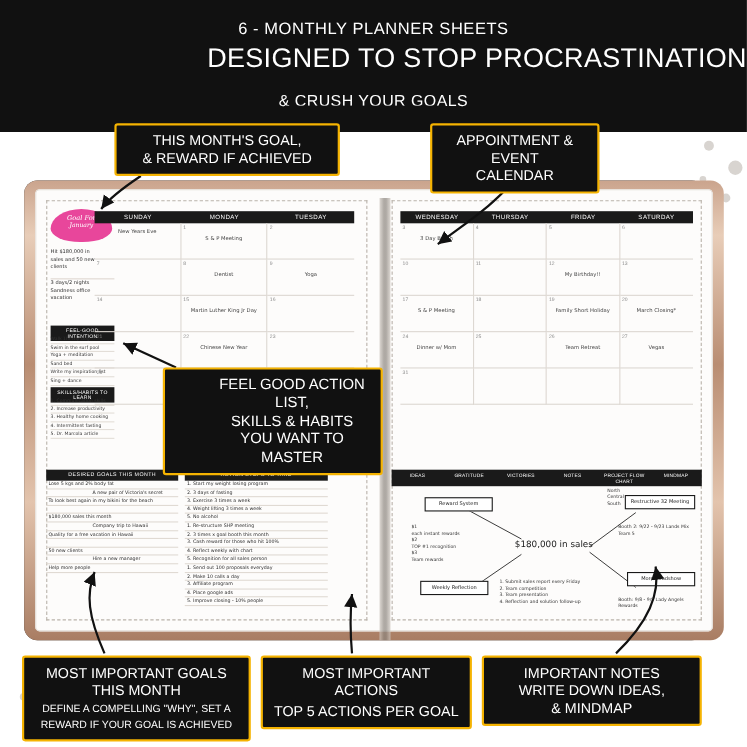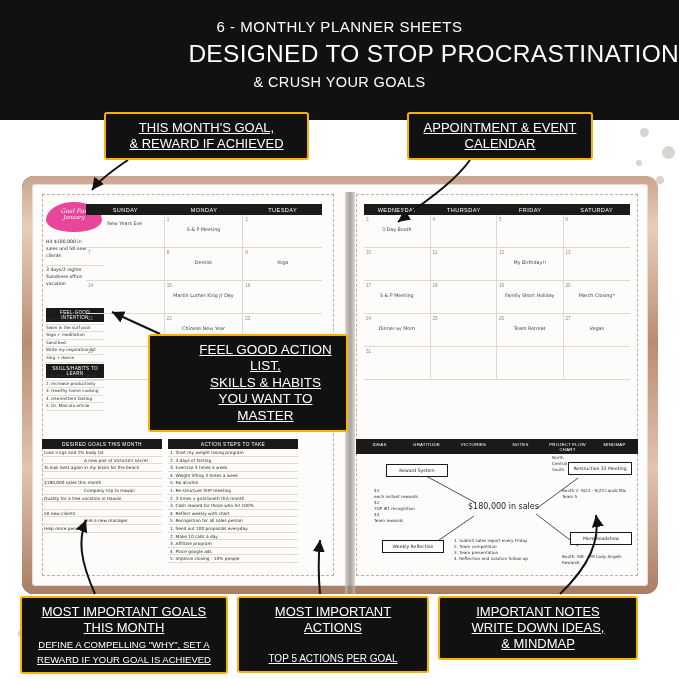--- a/index.html
+++ b/index.html
@@ -31,28 +31,28 @@
   .banner:before{
     content:""; position:absolute; left:0; top:-6px; width:679px; height:18px;
     background:
       radial-gradient(ellipse 50px 10px at 30px 10px,#fff 60%,transparent 62%),
       radial-gradient(ellipse 40px 8px at 240px 12px,#fff 60%,transparent 62%),
       radial-gradient(ellipse 60px 9px at 560px 11px,#fff 60%,transparent 62%);
     opacity:.0;
   }
   .ban-l1 { font-size:15px; letter-spacing:.5px; margin-top:18px; font-weight:400;}
   .ban-l2 { font-size:24.5px; letter-spacing:.3px; margin-top:5px; font-weight:400;text-align:right;}
-  .ban-l3 { font-size:14.5px; letter-spacing:.4px; margin-top:6px;}
+  .ban-l3 { font-size:14.5px; letter-spacing:.4px; margin-top:16px;}
 
   
   .speck { position:absolute; border-radius:50%; background:#d8d4d0; }
 
   
   .book {
-    position:absolute; left:22px; top:176px; width:619px; height:418px;
+    position:absolute; left:22px; top:164px; width:619px; height:418px;
     background:#2a2a2a;
     border-radius:12px;
   }
   .book-gold {
     position:absolute; left:0; top:0; width:636px; height:418px;
     border-radius:12px;
     background:linear-gradient(180deg,#caa48d 0%, #e8cdb8 12%, #b98d72 40%, #e3c4ad 70%, #a97d63 100%);
   }
   .pages {
     position:absolute; left:10px; top:8px; width:616px; height:402px;
@@ -146,33 +146,33 @@
   }
   .mind-note { position:absolute; font-size:4.2px; color:#333; line-height:6px;
     font-family:"DejaVu Sans", sans-serif; }
 
   
   .callout {
     position:absolute; background:#111; color:#fff;
     border:2px solid #f5b301; border-radius:3px;
     text-align:center; padding:6px 8px;
   }
-  .callout .l { display:block; line-height:1.22;text-decoration:underline; }
+  .callout .l { display:block; line-height:1.22; }
   .c1 { left:104px; top:112px; width:205px; }
   .c1 .l { font-size:13px; }
-  .c2 { left:407px; top:112px; width:186px; }
+  .c2 { left:391px; top:112px; width:154px; }
   .c2 .l { font-size:13px; }
   .c3 { left:148px; top:334px; width:200px; background:#111;padding-left:43px; }
   .c3 .l { font-size:13.5px; }
   .c4 { left:20px; top:596px; width:208px; }
   .c4 .l1 { font-size:13px; }
   .c4 .l2 { font-size:9.5px; margin-top:3px; line-height:1.3;}
   .c5 { left:237px; top:596px; width:192px; }
   .c5 .l1 { font-size:13px; }
-  .c5 .l2 { font-size:10px; margin-top:17px; }
+  .c5 .l2 { font-size:13px; margin-top:3px; }
   .c6 { left:438px; top:596px; width:200px; }
   .c6 .l1 { font-size:13px; }
 
   svg.arrows { position:absolute; left:0; top:0; width:679px; height:679px; pointer-events:none; }
 </style>
 </head>
 <body>
 
 <div class="banner">
   <div class="ban-l1">6 - MONTHLY PLANNER SHEETS</div>

